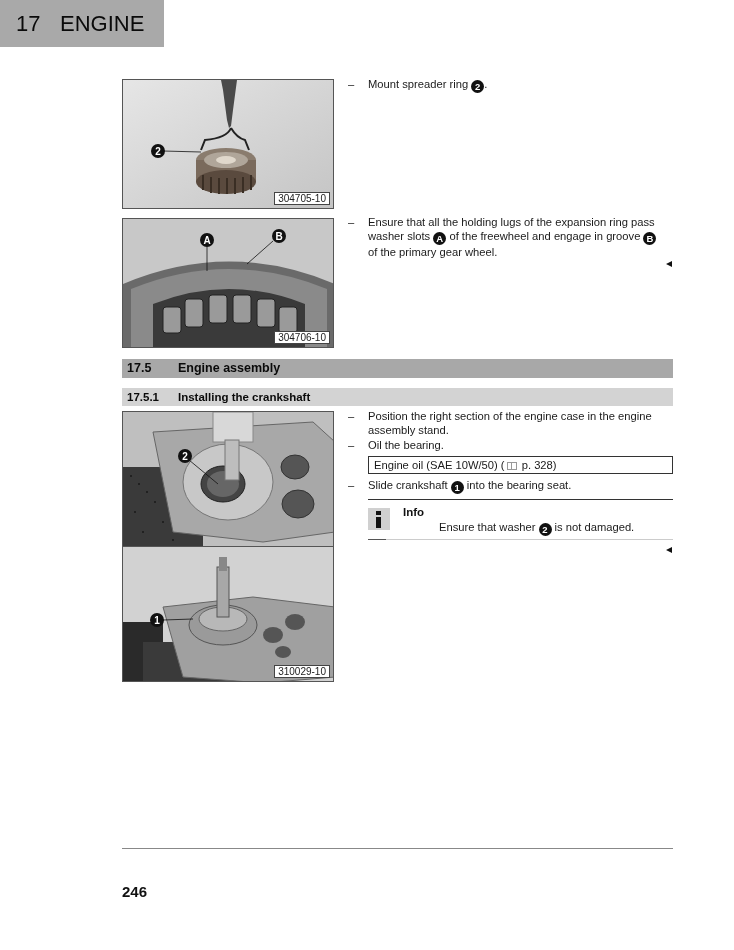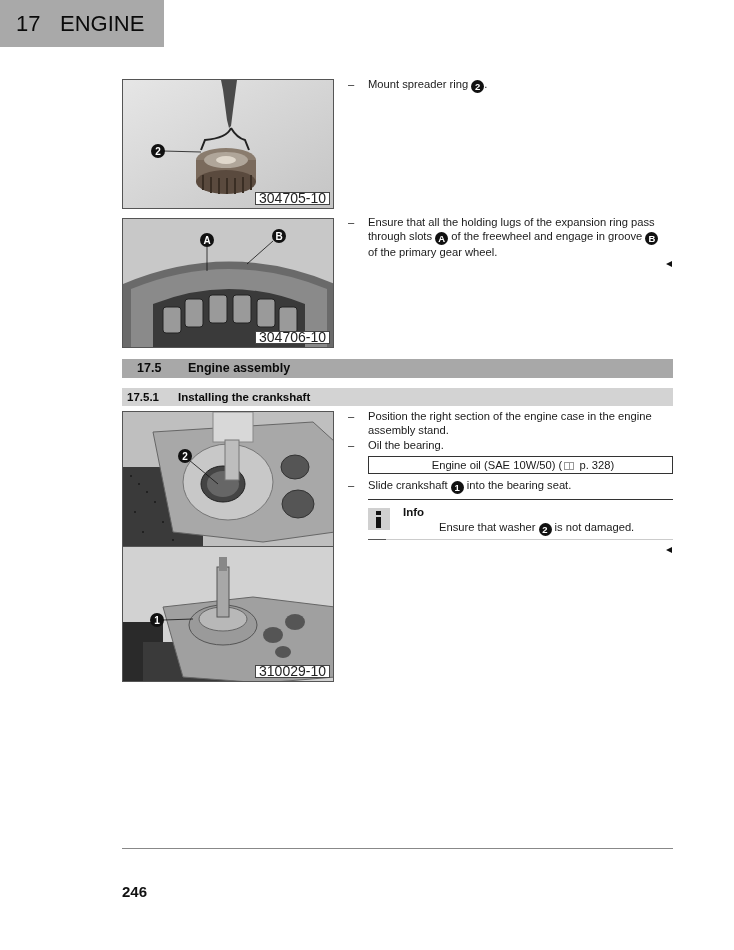--- a/index.html
+++ b/index.html
@@ -15,21 +15,21 @@
   .chapter-tab .num { display: inline-block; width: 44px; }
 
   .figure {
     position: absolute; left: 122px; width: 212px;
     border: 1px solid #555; overflow: hidden; background: #cfcfcf;
   }
   .figure svg { display: block; }
   .fig-id {
     position: absolute; right: 3px; bottom: 3px;
     background: #fff; border: 1px solid #444;
-    font-size: 14px; padding: 1px 3px; line-height: 9px; color: #222;
+    font-size: 10px; padding: 1px 3px; line-height: 9px; color: #222;
   }
 
   .step {
     position: absolute; left: 348px; width: 326px;
     font-size: 11.2px; line-height: 14px; color: #1a1a1a;
   }
   .step .dash { position: absolute; left: 0; top: 0; }
   .step .txt { display: block; margin-left: 20px; }
   .badge {
     display: inline-block; width: 13px; height: 13px; border-radius: 50%;
@@ -39,34 +39,33 @@
 
   .end-marker {
     position: absolute; width: 0; height: 0;
     border-top: 3.5px solid transparent; border-bottom: 3.5px solid transparent;
     border-right: 6px solid #111;
   }
 
   .section-h1 {
     position: absolute; left: 122px; top: 359px; width: 551px; height: 19px;
     background: #a8a8a8; font-weight: bold; font-size: 12.5px; line-height: 19px;
-    padding-left: 15px; color: #0a0a0a;
+    padding-left: 5px; color: #0a0a0a;
   }
   .section-h2 {
     position: absolute; left: 122px; top: 388px; width: 551px; height: 18px;
     background: #d3d3d3; font-weight: bold; font-size: 11.5px; line-height: 18px;
     padding-left: 5px; color: #0a0a0a;
   }
   .sec-num { display: inline-block; width: 51px; }
 
   .spec-box {
     position: absolute; left: 368px; top: 456px; width: 305px; height: 18px;
     border: 1px solid #333; font-size: 11.2px; line-height: 16px; padding-left: 5px;
     color: #1a1a1a;
-    text-align: center;
   }
   .book-icon {
     display: inline-block; width: 10px; height: 8px; vertical-align: -1px;
     border: 1px solid #999; margin: 0 2px; position: relative;
   }
   .book-icon::after {
     content: ""; position: absolute; left: 3.5px; top: 0; width: 1px; height: 6px; background: #999;
   }
 
   .info-rule-top { position: absolute; left: 368px; top: 499px; width: 305px; height: 1px; background: #333; }
@@ -149,21 +148,21 @@
 
 <div class="step" style="top:77px;">
   <span class="dash">–</span>
   <span class="txt"><span>Mount spreader ring </span><span class="badge">2</span><span>.</span></span>
 </div>
 
 <div class="step" style="top:215px;">
   <span class="dash">–</span>
   <span class="txt">
     <span>Ensure that all the holding lugs of the expansion ring pass</span><br>
-    <span>through slots </span><span class="badge">A</span><span> of the freewheel and engage in groove </span><span class="badge">B</span><br>
+    <span>washer slots </span><span class="badge">A</span><span> of the freewheel and engage in groove </span><span class="badge">B</span><br>
     <span>of the primary gear wheel.</span>
   </span>
 </div>
 
 <div class="section-h1"><span class="sec-num">17.5</span><span>Engine assembly</span></div>
 <div class="section-h2"><span class="sec-num">17.5.1</span><span>Installing the crankshaft</span></div>
 
 <div class="figure" style="top:411px;height:136px;">
   <svg width="212" height="136" viewBox="0 0 212 136">
     <rect width="212" height="136" fill="#bfbfbf"></rect>

